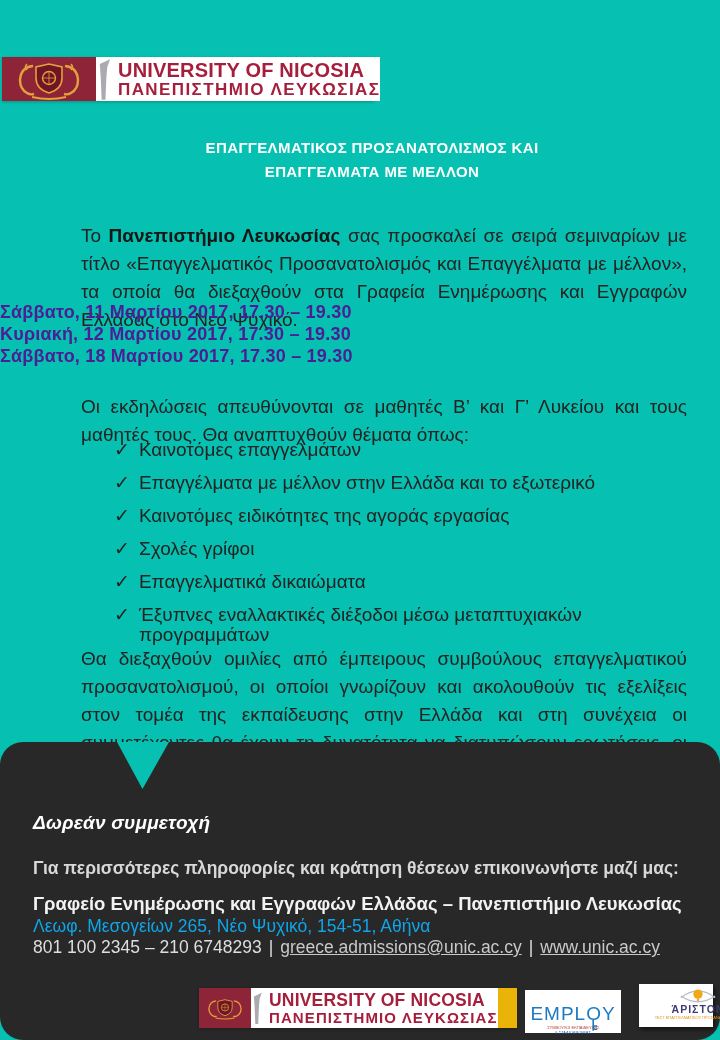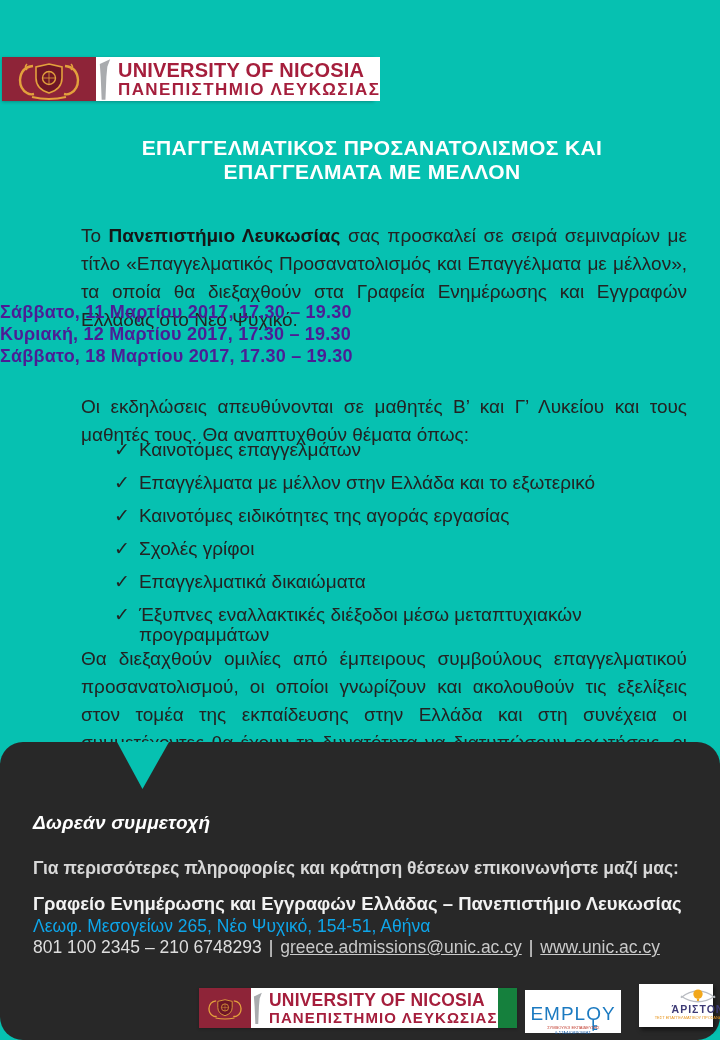--- a/index.html
+++ b/index.html
@@ -3,40 +3,40 @@
 <meta charset="utf-8">
 <style>
   html,body{margin:0;padding:0;}
   body{width:720px;height:1040px;font-family:"Liberation Sans",sans-serif;}
   .page{position:relative;width:720px;height:1040px;background:#06C1B1;overflow:hidden;}
 
   
   .teal{position:absolute;top:0;left:0;width:720px;height:742px;background:#06C1B1;}
 
   
-  .unic-band{position:absolute;display:flex;align-items:stretch;background:#15803d;box-shadow:0 1px 3px rgba(0,0,0,.25);}
+  .unic-band{position:absolute;display:flex;align-items:stretch;background:#eab308;box-shadow:0 1px 3px rgba(0,0,0,.25);}
   .unic-crest{background:#8E2438;flex:0 0 auto;display:flex;align-items:center;justify-content:center;}
   .unic-pole{background:#fff;flex:0 0 auto;display:flex;align-items:flex-start;}
   .unic-text{background:#fff;display:flex;flex-direction:column;justify-content:center;padding-left:5px;}
   .unic-line1{color:#A51E3C;font-weight:bold;white-space:nowrap;}
   .unic-line2{color:#A51E3C;font-weight:bold;white-space:nowrap;}
 
   .unic-band.large{left:2px;top:57px;width:372px;height:44px;}
   .unic-band.large .unic-crest{width:94px;}
   .unic-band.large .unic-pole{width:17px;}
   .unic-band.large .unic-line1{font-size:20px;letter-spacing:.2px;line-height:21px;}
   .unic-band.large .unic-line2{font-size:17px;letter-spacing:1.4px;line-height:18px;}
 
   .unic-band.small{left:199px;top:246px;width:318px;height:40px;}
   .unic-band.small .unic-crest{width:52px;}
   .unic-band.small .unic-pole{width:13px;}
   .unic-band.small .unic-line1{font-size:17.5px;letter-spacing:.2px;line-height:19px;}
   .unic-band.small .unic-line2{font-size:15px;letter-spacing:1.1px;line-height:16px;}
 
-  .title{position:absolute;top:136px;left:57px;width:630px;text-align:center;color:#fff;font-weight:bold;font-size:21px;line-height:24px;letter-spacing:.4px;}
+  .title{position:absolute;top:136px;left:57px;width:630px;text-align:center;color:#fff;font-weight:bold;font-size:15px;line-height:24px;letter-spacing:.4px;}
 
   .para{position:absolute;left:57px;width:606px;color:#232323;font-size:19px;line-height:28px;text-align:justify;margin-left:24px;}
   .intro{top:203px;}
   .intro b{color:#161616;}
   .audience{top:374px;}
   .closing{top:626px;}
 
   .dates{position:absolute;top:301px;left:0;width:652px;text-align:left;color:#4c1d95;font-weight:bold;font-size:18px;line-height:22px;letter-spacing:.2px;}
 
   .topics{position:absolute;top:440px;left:114px;width:560px;list-style:none;margin:0;padding:0;}

